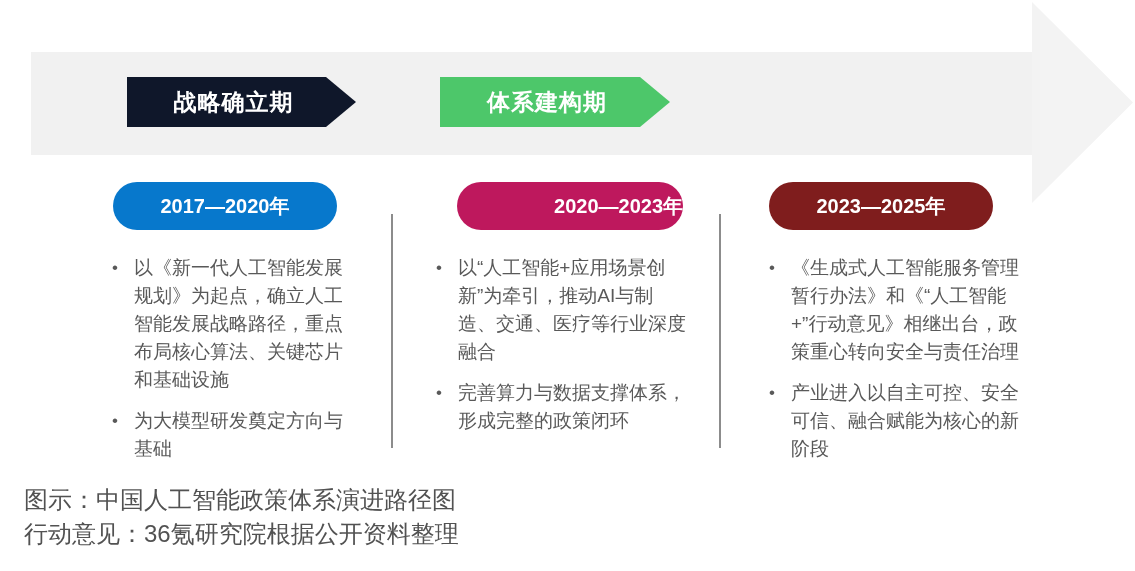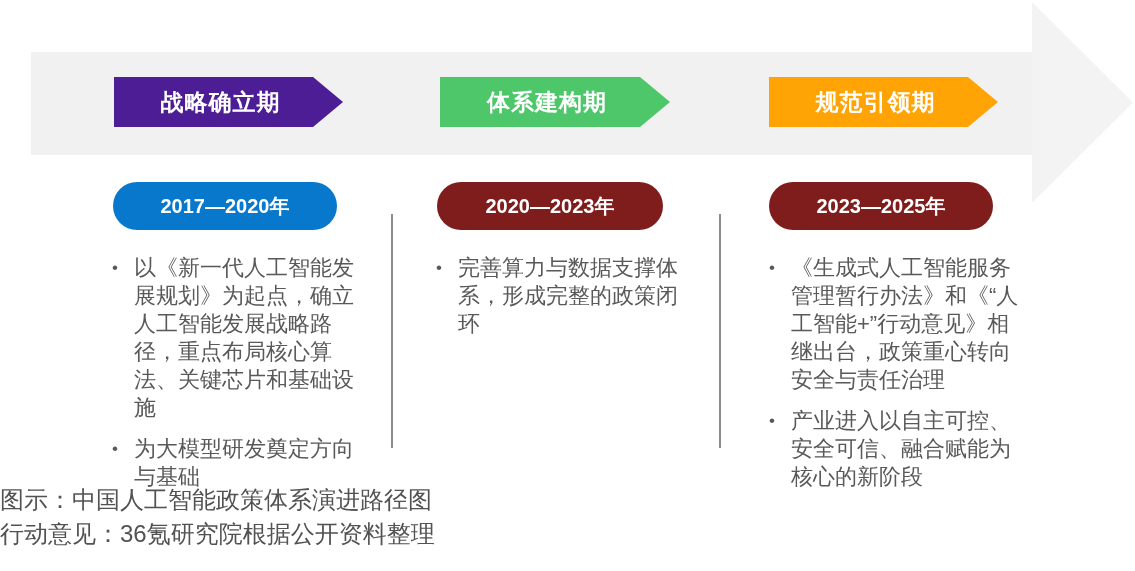--- a/index.html
+++ b/index.html
@@ -40,60 +40,60 @@
     display: flex;
     align-items: center;
     justify-content: center;
     padding-right: 16px;
     box-sizing: border-box;
     color: #ffffff;
     font-size: 23px;
     font-weight: bold;
     letter-spacing: 1px;
   }
-  .c1 { left: 114px; width: 229px; background: #4c1d95; }
+  .c1 { left: 127px; width: 229px; background: #0f172a; }
   .c2 { left: 440px; width: 230px; background: #4DC76A; }
   .c3 { left: 769px; width: 229px; background: #FFA404; }
 
   
   .pill {
     position: absolute;
     top: 182px;
     height: 48px;
     border-radius: 24px;
     display: flex;
     align-items: center;
     justify-content: center;
     color: #ffffff;
     font-size: 20px;
     font-weight: bold;
   }
   .p1 { left: 113px; width: 224px; background: #0778CC; }
-  .p2 { left: 437px; width: 226px; background: #7f1d1d; }
+  .p2 { left: 457px; width: 226px; background: #be185d; justify-content: flex-end; }
   .p3 { left: 769px; width: 224px; background: #7f1d1d; }
 
   
   .divider {
     position: absolute;
     top: 214px;
     width: 2px;
     height: 234px;
     background: #8C8C8C;
   }
   .d1 { left: 391px; }
   .d2 { left: 719px; }
 
   
   .col {
     position: absolute;
     top: 254px;
     margin: 0;
     padding: 0;
     list-style: none;
-    font-size: 22px;
+    font-size: 19px;
     line-height: 28px;
     color: #595959;
     text-align: left;
   }
   .col1 { left: 106px; width: 252px; }
   .col2 { left: 430px; width: 261px; }
   .col3 { left: 763px; width: 266px; }
   .col li {
     position: relative;
     padding-left: 28px;
@@ -104,43 +104,40 @@
     position: absolute;
     left: 6px;
     top: 0;
     color: #595959;
     font-size: 17px;
   }
 
   
   .caption {
     position: absolute;
-    left: 0;
+    left: 24px;
     top: 483px;
     font-size: 24px;
     line-height: 34px;
     color: #525252;
   }
 </style>
 </head>
 <body>
 
 <div class="canvas">
 
   <div class="band"></div>
   <div class="band-head"></div>
 
   <div class="chevron c1">
     <span>战略确立期</span>
   </div>
   <div class="chevron c2">
     <span>体系建构期</span>
-  </div>
-  <div class="chevron c3">
-    <span>规范引领期</span>
   </div>
 
   <div class="pill p1">
     <span>2017—2020年</span>
   </div>
   <div class="pill p2">
     <span>2020—2023年</span>
   </div>
   <div class="pill p3">
     <span>2023—2025年</span>
@@ -148,20 +145,21 @@
 
   <div class="divider d1"></div>
   <div class="divider d2"></div>
 
   <ul class="col col1">
     <li>以《新一代人工智能发展规划》为起点，确立人工智能发展战略路径，重点布局核心算法、关键芯片和基础设施</li>
     <li>为大模型研发奠定方向与基础</li>
   </ul>
 
   <ul class="col col2">
+    <li>以“人工智能+应用场景创新”为牵引，推动AI与制造、交通、医疗等行业深度融合</li>
     <li>完善算力与数据支撑体系，形成完整的政策闭环</li>
   </ul>
 
   <ul class="col col3">
     <li>《生成式人工智能服务管理暂行办法》和《“人工智能+”行动意见》相继出台，政策重心转向安全与责任治理</li>
     <li>产业进入以自主可控、安全可信、融合赋能为核心的新阶段</li>
   </ul>
 
   <div class="caption">
     <div>图示：中国人工智能政策体系演进路径图</div>

